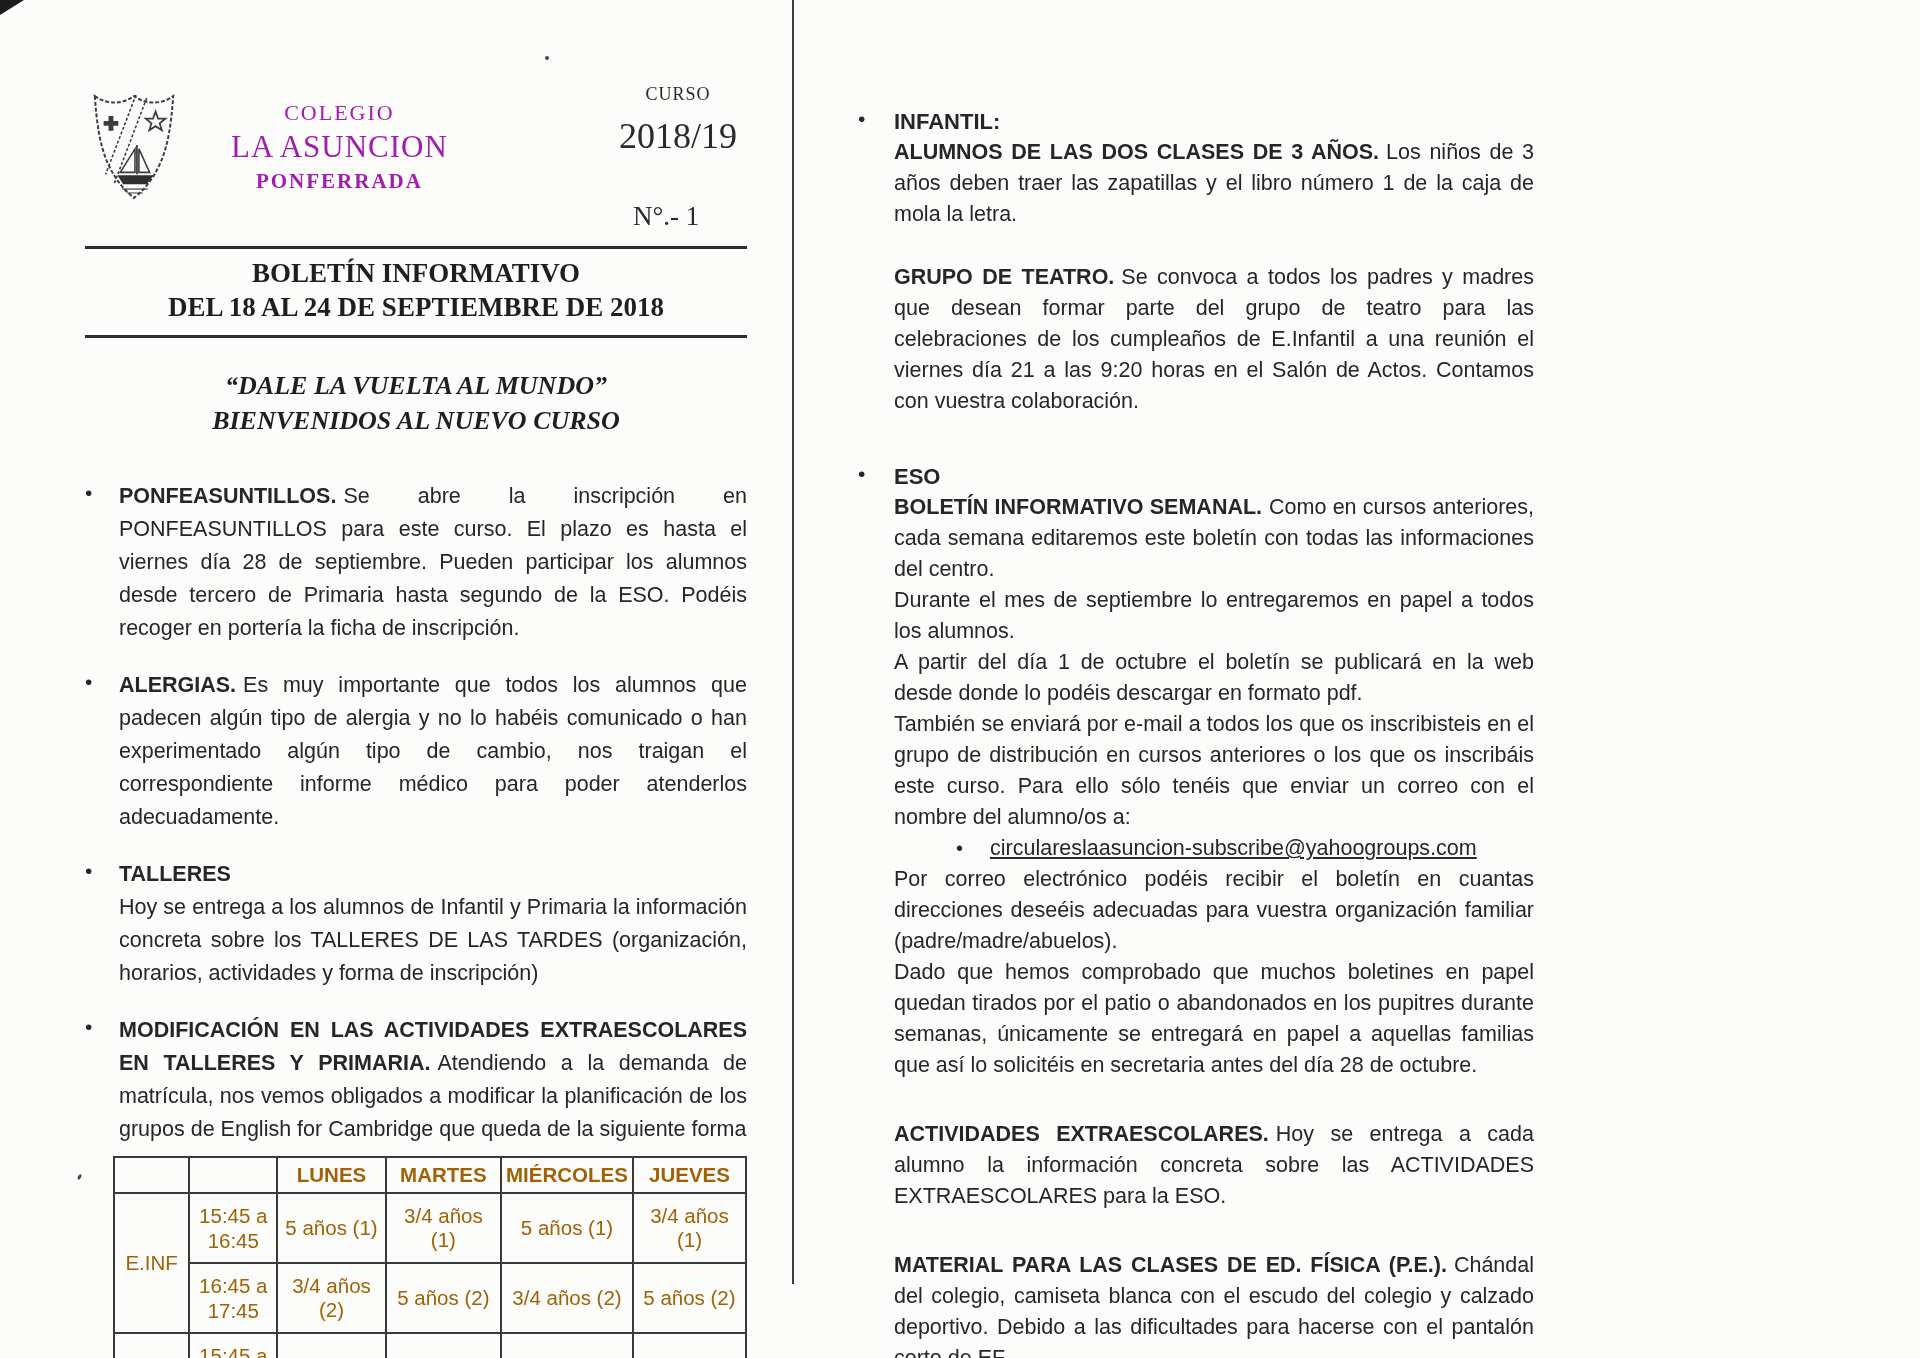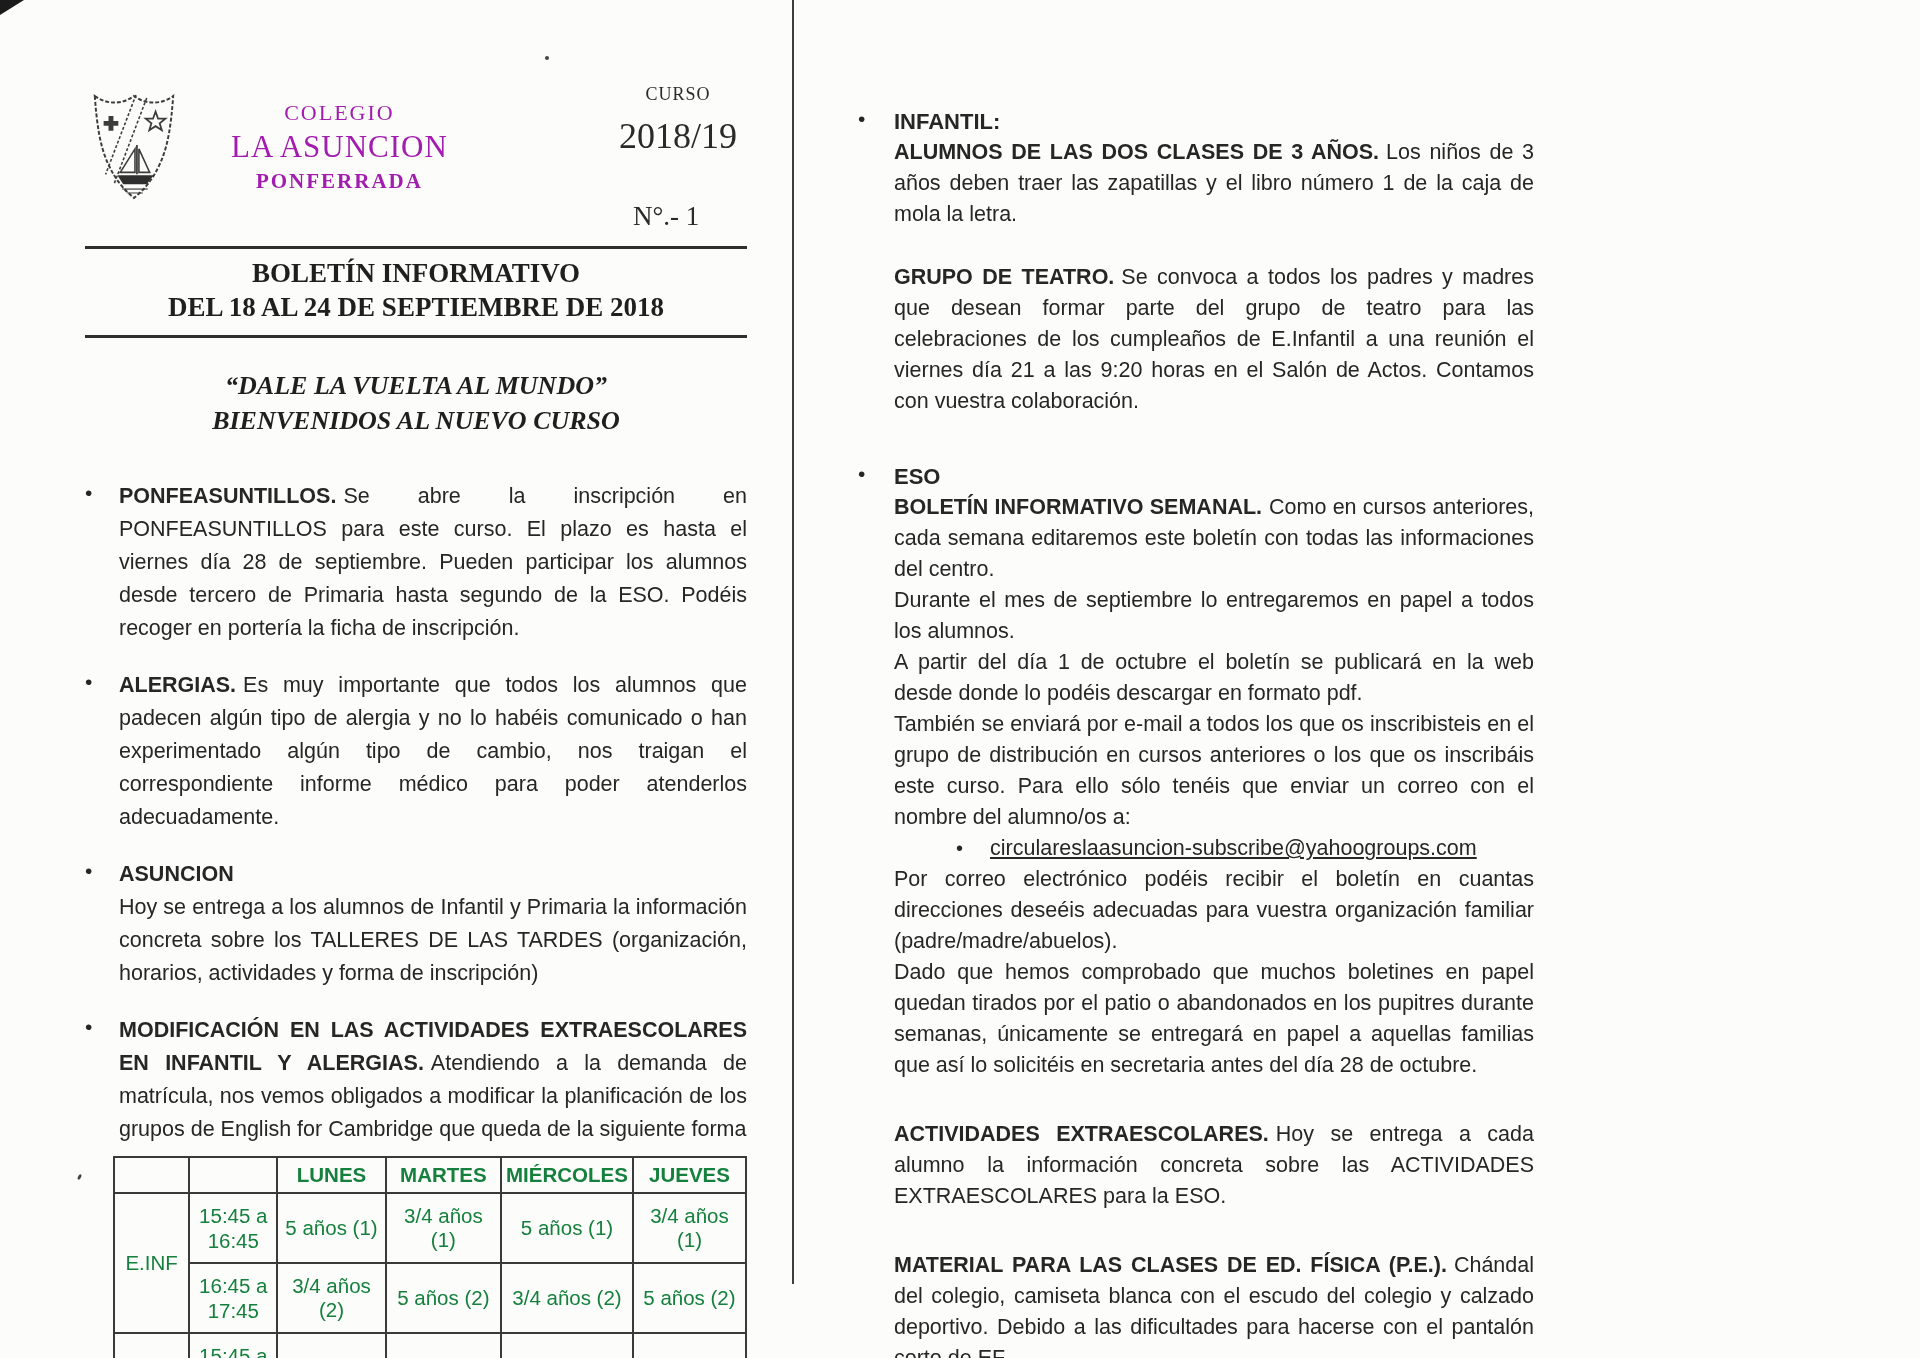--- a/index.html
+++ b/index.html
@@ -70,21 +70,21 @@
   .bullet-body { flex:1; font-size:21.5px; line-height:33px; text-align:justify; }
   .lead { font-weight:normal; }
   .lead-inline { font-weight:bold; margin-right:7px; }
   .lead-block { font-weight:bold; display:block; }
 
   
   .sched-wrap { margin:6px 0 4px 28px; }
   table.sched { border-collapse:collapse; table-layout:fixed; }
   table.sched td, table.sched th {
     border:2px solid #3a3a3a;
-    font-size:20.5px; color:#15803d;
+    font-size:20.5px; color:#a16207;
     text-align:center; vertical-align:middle;
     padding:3px 4px;
     margin-top:9px;
   }
   table.sched th { font-weight:bold; height:28px; }
   .c-group { width:74px; }
   .c-time  { width:96px; }
   .c-day   { width:118px; }
   td.group-cell { text-align:left; padding-left:9px; font-size:21px; }
   td.time-cell  { font-size:20px; line-height:25px; height:62px; }
@@ -167,28 +167,28 @@
       <div class="bullet-item">
         <span class="bullet-glyph">•</span>
         <div class="bullet-body">
           <span class="lead-inline">ALERGIAS.</span><span>Es muy importante que todos los alumnos que padecen algún tipo de alergia y no lo habéis comunicado o han experimentado algún tipo de cambio, nos traigan el correspondiente informe médico para poder atenderlos adecuadamente.</span>
         </div>
       </div>
 
       <div class="bullet-item">
         <span class="bullet-glyph">•</span>
         <div class="bullet-body">
-          <span class="lead-block">ASUNCION</span><span>Hoy se entrega a los alumnos de Infantil y Primaria la información concreta sobre los TALLERES DE LAS TARDES (organización, horarios, actividades y forma de inscripción)</span>
+          <span class="lead-block">TALLERES</span><span>Hoy se entrega a los alumnos de Infantil y Primaria la información concreta sobre los TALLERES DE LAS TARDES (organización, horarios, actividades y forma de inscripción)</span>
         </div>
       </div>
 
       <div class="bullet-item" style="margin-bottom:10px;">
         <span class="bullet-glyph">•</span>
         <div class="bullet-body">
-          <span class="lead-inline">MODIFICACIÓN EN LAS ACTIVIDADES EXTRAESCOLARES EN INFANTIL Y ALERGIAS.</span><span>Atendiendo a la demanda de matrícula, nos vemos obligados a modificar la planificación de los grupos de English for Cambridge que queda de la siguiente forma</span>
+          <span class="lead-inline">MODIFICACIÓN EN LAS ACTIVIDADES EXTRAESCOLARES EN TALLERES Y PRIMARIA.</span><span>Atendiendo a la demanda de matrícula, nos vemos obligados a modificar la planificación de los grupos de English for Cambridge que queda de la siguiente forma</span>
         </div>
       </div>
 
       <div class="sched-wrap">
         <table class="sched">
           <tbody>
               <tr>
             <th class="c-group"></th>
             <th class="c-time"></th>
             <th class="c-day">LUNES</th>

